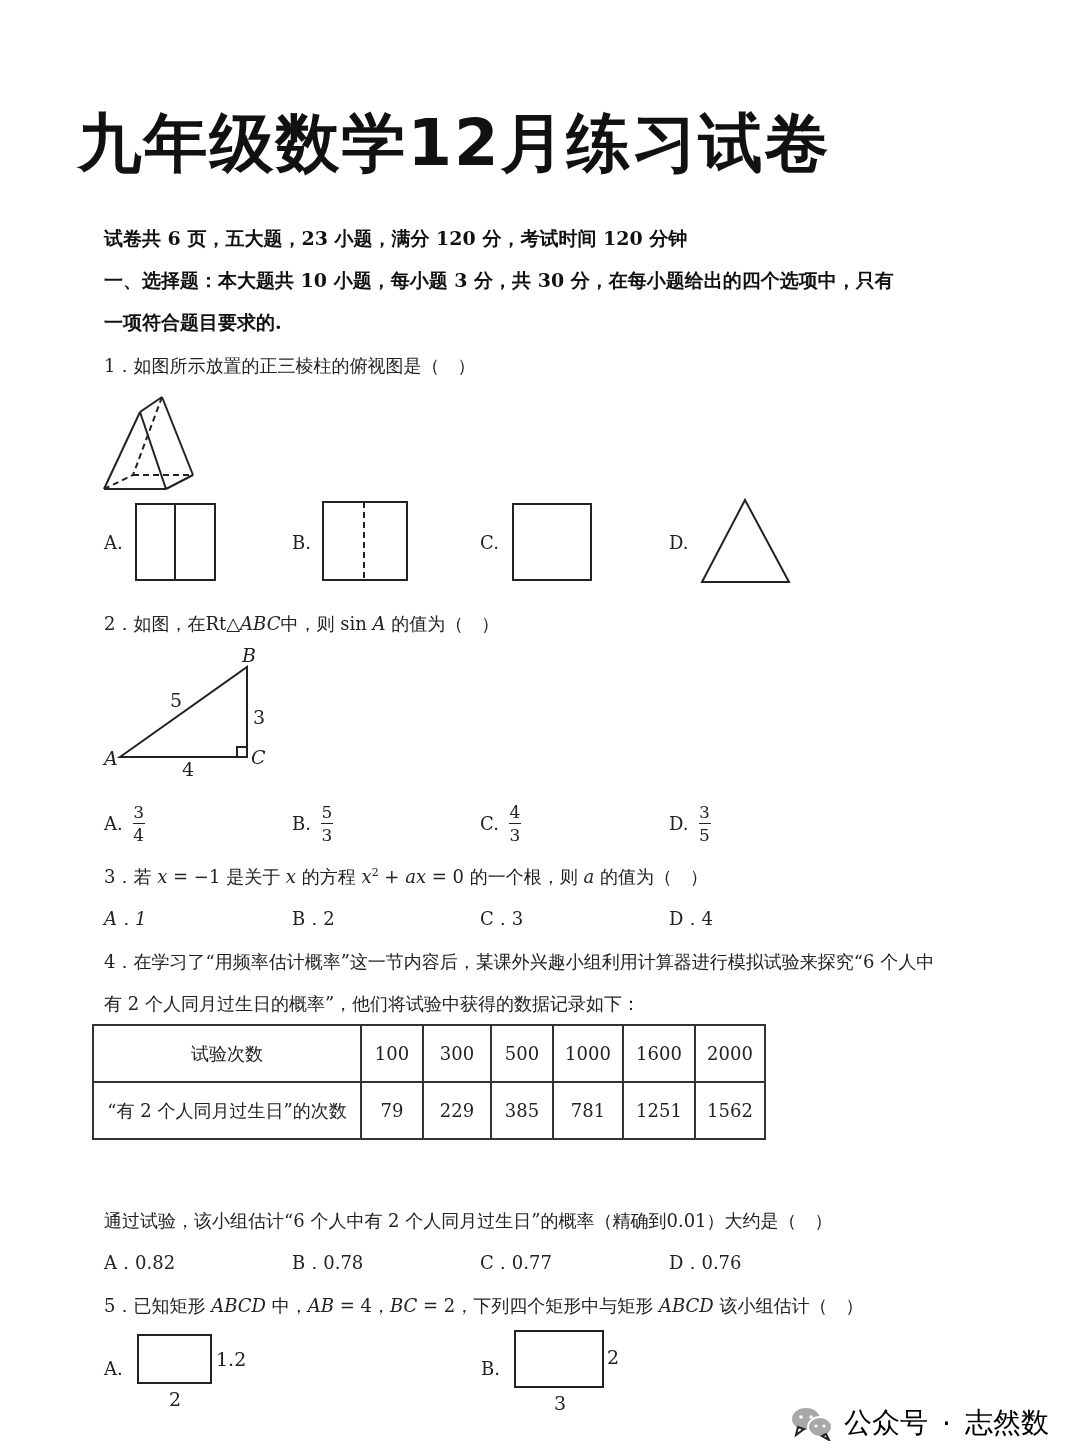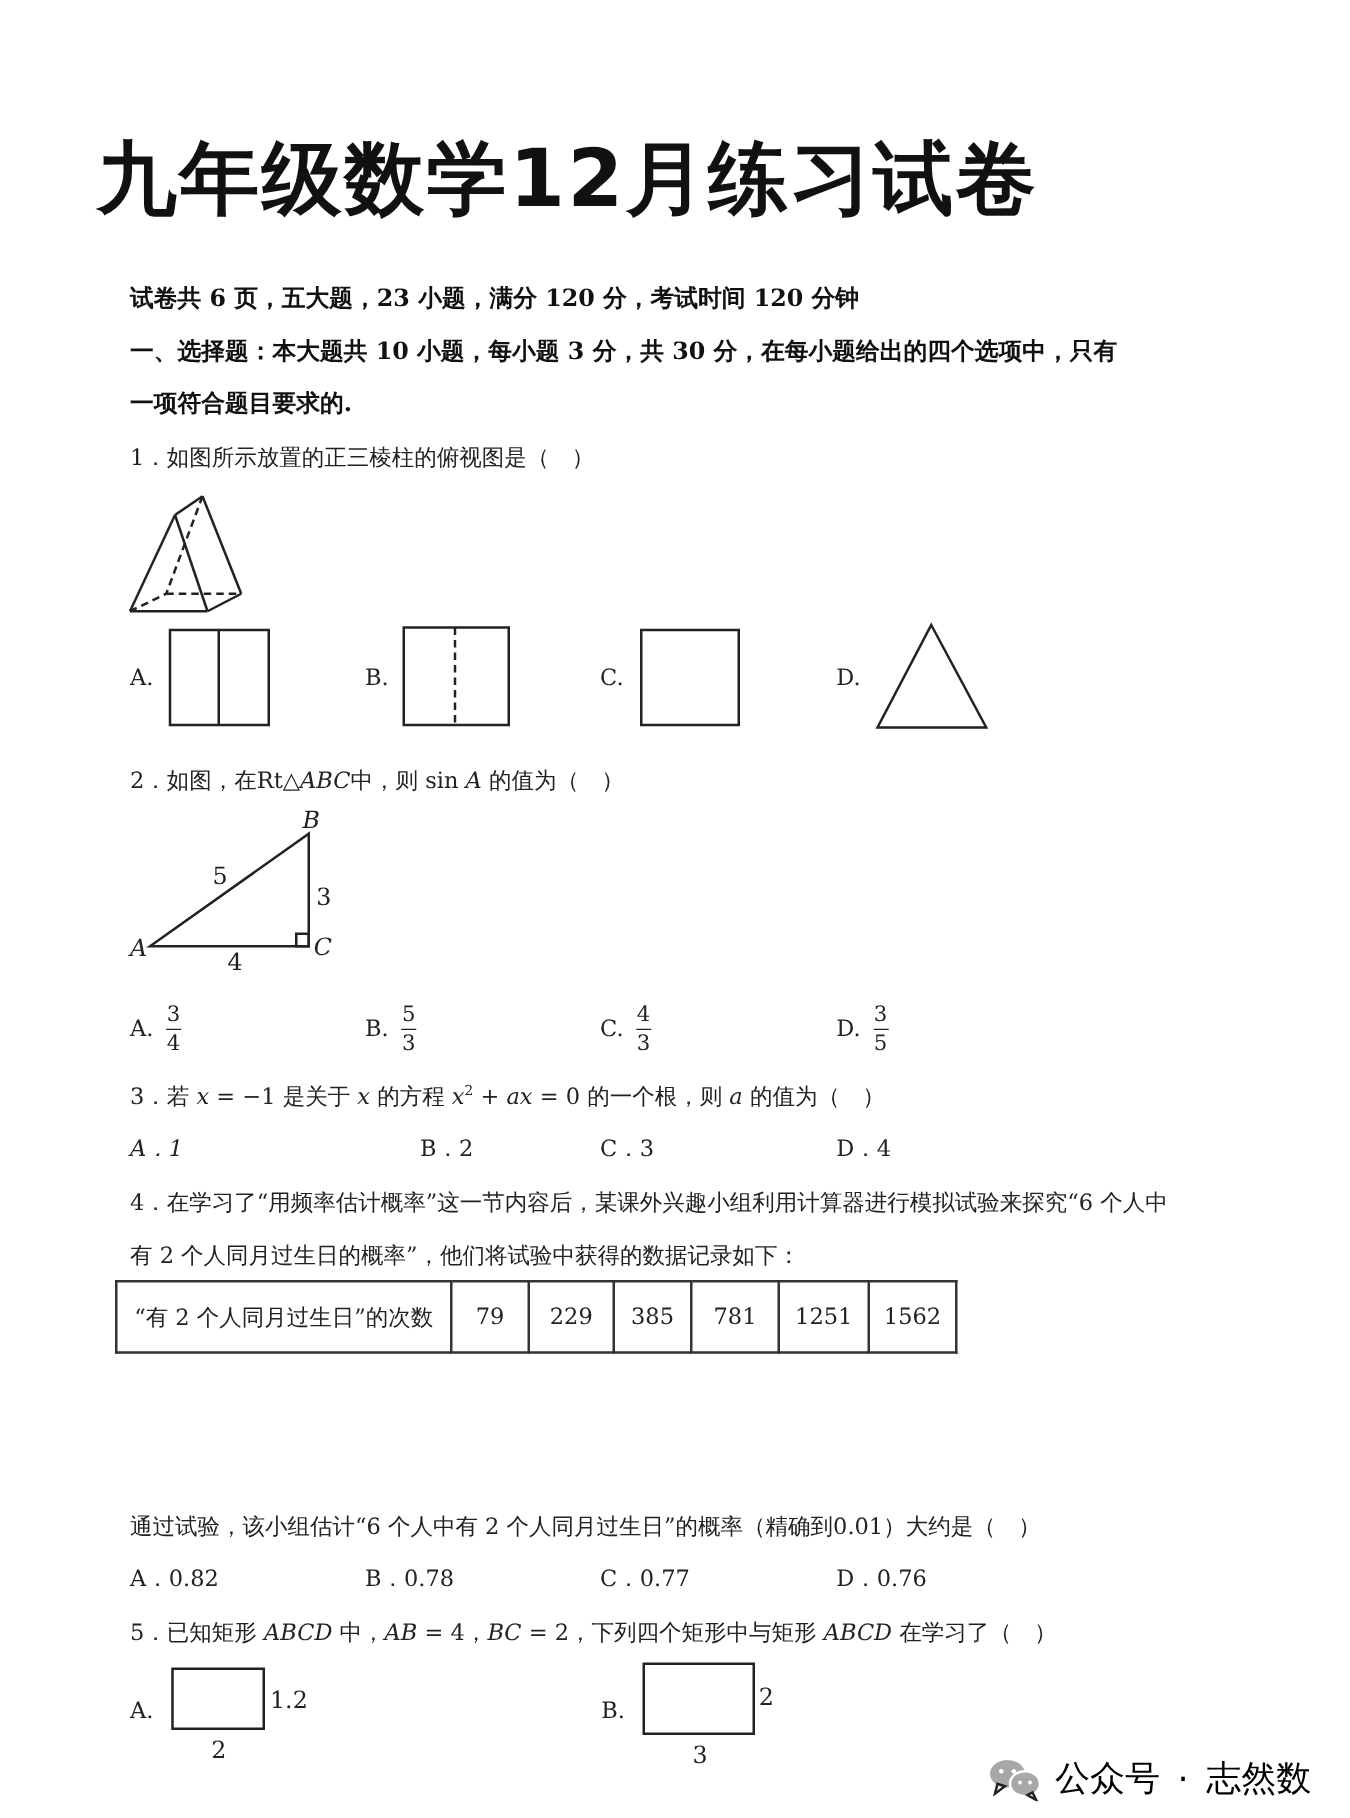--- a/index.html
+++ b/index.html
@@ -123,51 +123,60 @@
       <span>3</span>
       <span class="bar"></span>
       <span>5</span>
     </span>
 </div>
 
 <div class="abs q" style="top:865px;">
   <span>3．</span><span>若 </span><i class="m">x</i><span> = −1 是关于 </span><i class="m">x</i><span> 的方程 </span><i class="m">x</i><sup style="font-size:11px;">2</sup><span> + </span><i class="m">ax</i><span> = 0 的一个根，则 </span><i class="m">a</i><span> 的值为（　）</span>
 </div>
 <div class="abs opt" style="left:104px; top:907px;font-style:italic;"><span>A．</span><span>1</span></div>
-<div class="abs opt" style="left:292px; top:907px;margin-left:44px;"><span>B．</span><span>2</span></div>
+<div class="abs opt" style="left:292px; top:907px;"><span>B．</span><span>2</span></div>
 <div class="abs opt" style="left:480px; top:907px;"><span>C．</span><span>3</span></div>
 <div class="abs opt" style="left:669px; top:907px;"><span>D．</span><span>4</span></div>
 
 <div class="abs q" style="top:950px;">
   <span>4．</span><span>在学习了“用频率估计概率”这一节内容后，某课外兴趣小组利用计算器进行模拟试验来探究“6 个人中</span>
 </div>
 <div class="abs q" style="top:992px;">有 2 个人同月过生日的概率”，他们将试验中获得的数据记录如下：</div>
 
 <table class="data">
   <tbody>
+      <tr>
+    <td class="hd">试验次数</td>
+    <td class="c1">100</td>
+    <td class="c2">300</td>
+    <td class="c3">500</td>
+    <td class="c4">1000</td>
+    <td class="c5">1600</td>
+    <td class="c6">2000</td>
+  </tr>
   <tr>
     <td class="hd">“有 2 个人同月过生日”的次数</td>
     <td class="c1">79</td>
     <td class="c2">229</td>
     <td class="c3">385</td>
     <td class="c4">781</td>
     <td class="c5">1251</td>
     <td class="c6">1562</td>
   </tr>
 </tbody>
   </table>
 
 <div class="abs q" style="top:1209px;">通过试验，该小组估计“6 个人中有 2 个人同月过生日”的概率（精确到0.01）大约是（　）</div>
 <div class="abs opt" style="left:104px; top:1251px;"><span>A．</span><span>0.82</span></div>
 <div class="abs opt" style="left:292px; top:1251px;"><span>B．</span><span>0.78</span></div>
 <div class="abs opt" style="left:480px; top:1251px;"><span>C．</span><span>0.77</span></div>
 <div class="abs opt" style="left:669px; top:1251px;"><span>D．</span><span>0.76</span></div>
 
 <div class="abs q" style="top:1294px;">
-  <span>5．</span><span>已知矩形 </span><i class="m">ABCD</i><span> 中，</span><i class="m">AB</i><span> = 4，</span><i class="m">BC</i><span> = 2，下列四个矩形中与矩形 </span><i class="m">ABCD</i><span> 在学习了（　）</span>
+  <span>5．</span><span>已知矩形 </span><i class="m">ABCD</i><span> 中，</span><i class="m">AB</i><span> = 4，</span><i class="m">BC</i><span> = 2，下列四个矩形中与矩形 </span><i class="m">ABCD</i><span> 该小组估计（　）</span>
 </div>
 
 <div class="abs opt" style="left:104px; top:1358px;">A.</div>
 <svg class="abs" style="left:128px; top:1330px;" width="130" height="80">
   <rect x="10" y="5" width="73" height="48"></rect>
   <text class="lbl" x="88" y="36">1.2</text>
   <text class="lbl" x="41" y="76">2</text>
 </svg>
 
 <div class="abs opt" style="left:481px; top:1358px;">B.</div>

